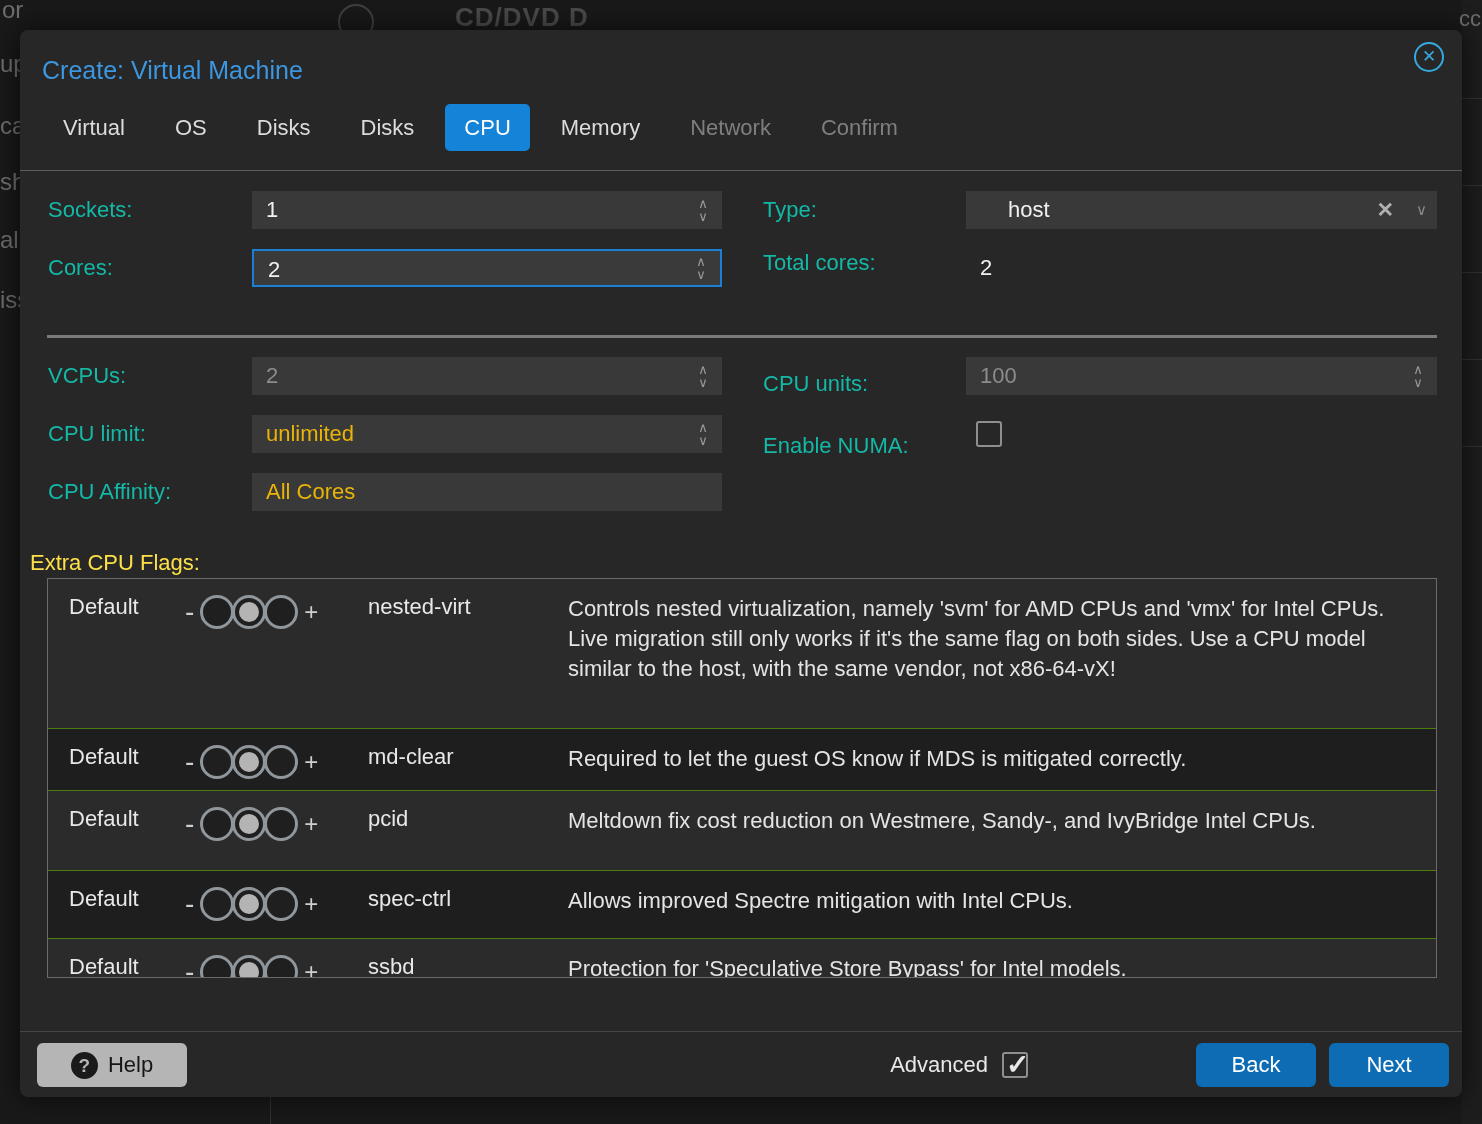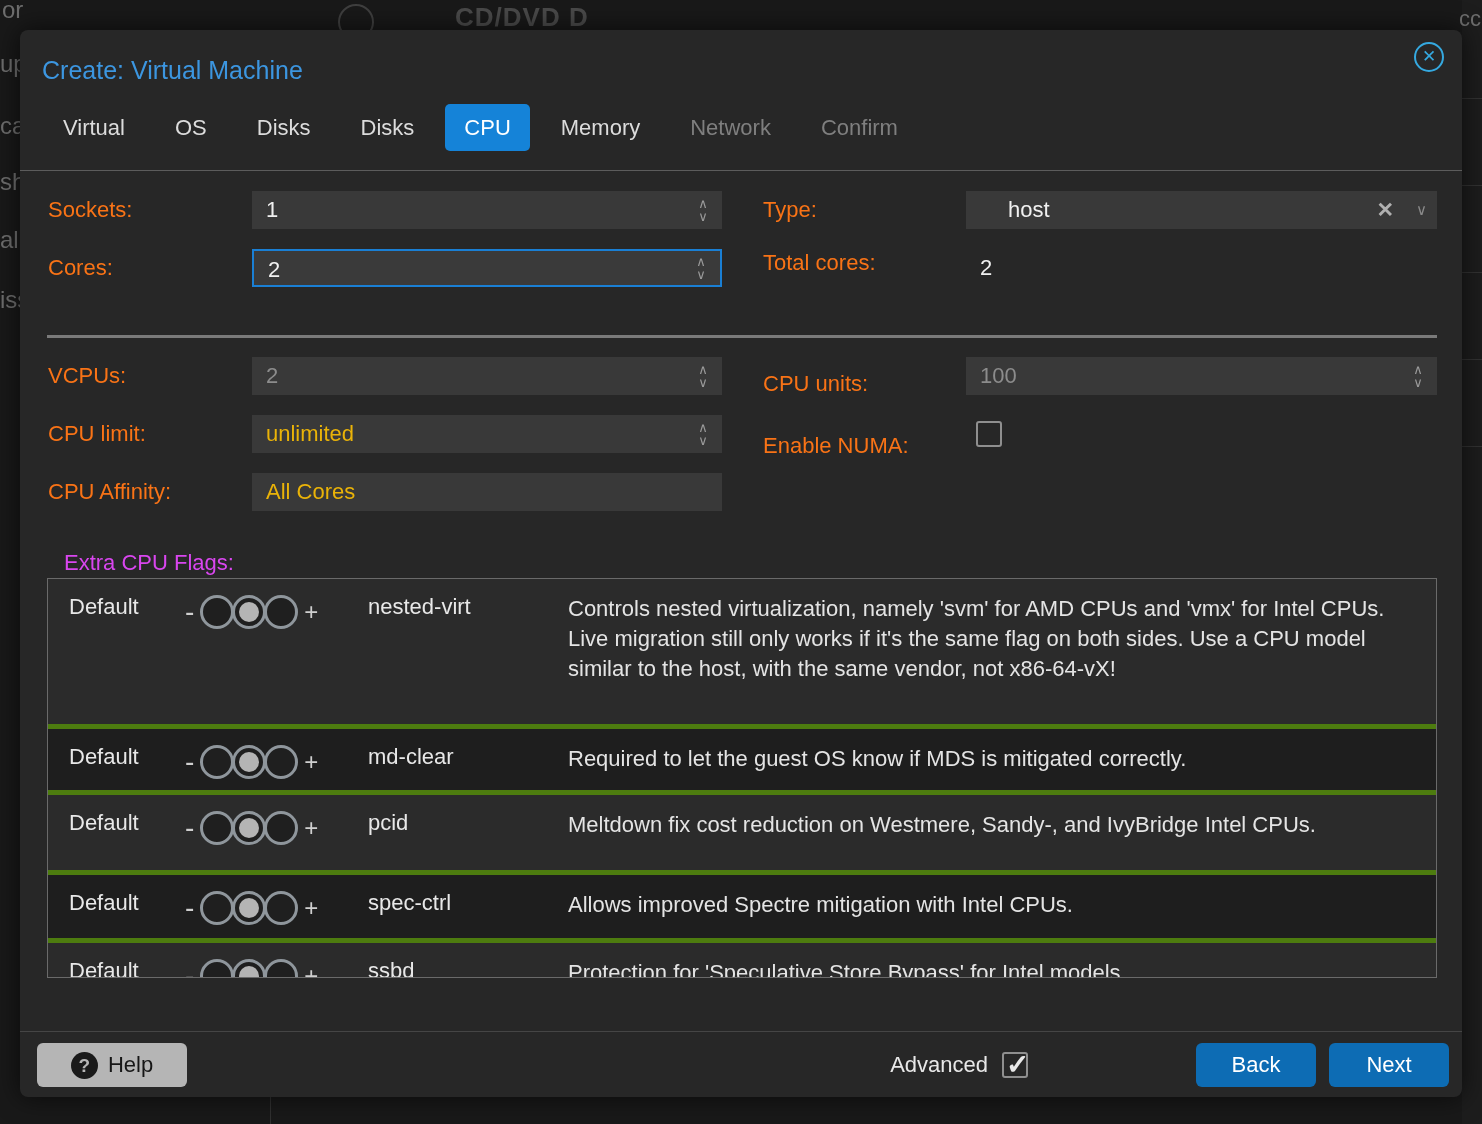--- a/index.html
+++ b/index.html
@@ -41,21 +41,21 @@
   .tabbar { position:absolute; left:24px; top:74px; height:47px; display:flex; gap:12px; }
   .tab {
     padding:0 19px; height:47px; line-height:47px;
     font-size:22px; color:#dcdcdc; border-radius:5px; cursor:pointer; white-space:nowrap;
   }
   .tab.active { background:#1583d8; color:#ffffff;text-align:center; }
   .tab.disabled { color:#7f7f7f; cursor:default; }
   .content-topline { position:absolute; left:0; top:140px; width:1442px; height:1px; background:#5c5c5c; }
 
   
-  .f-label { position:absolute; font-size:22px; color:#f97316; height:38px; line-height:38px; white-space:nowrap; }
+  .f-label { position:absolute; font-size:22px; color:#14b8a6; height:38px; line-height:38px; white-space:nowrap; }
   .f-field {
     position:absolute; height:38px; background:#393939;
     font-size:22px; color:#f0f0f0; line-height:38px; padding:0 14px;
   }
   .f-field.focused { border:2px solid #1a7fd4; background:#3a3a3a; }
   .f-field.disabled { color:#8c8c8c; }
   .f-field .placeholder { color:#eab308; }
   .col-l { left:232px; width:470px; }
   .col-r { left:946px; width:471px; }
   .spinner {
@@ -72,26 +72,26 @@
   .checkbox {
     width:26px; height:26px; border:2px solid #8f8f8f; border-radius:3px;
     background:transparent; position:relative; cursor:pointer;
   }
   .checkbox.checked::after {
     content:"✓"; position:absolute; left:2px; top:-6px;
     color:#e8e8e8; font-size:28px; font-weight:bold;
   }
 
   
-  .flags-label { position:absolute; left:44px; top:520px; font-size:22px; color:#d946ef; }
+  .flags-label { position:absolute; left:10px; top:520px; font-size:22px; color:#fde047; }
   .flags-table {
     position:absolute; left:27px; top:548px; width:1390px; height:400px;
     border:1px solid #6a6a6a; overflow:hidden; background:#2b2b2b;
   }
-  .flag-row { display:flex; border-bottom:5px solid #4d7c0f; }
+  .flag-row { display:flex; border-bottom:1px solid #4d7c0f; }
   .flag-row.alt { background:#1e1e1e; }
   .fr-val { width:137px; padding:15px 0 0 21px; font-size:22px; color:#e8e8e8; }
   .fr-slider { width:183px; padding-top:12px; display:flex; align-items:flex-start; }
   .fr-flag { width:200px; padding-top:15px; font-size:22px; color:#e8e8e8; }
   .fr-desc { flex:1; padding:15px 20px 16px 0; font-size:22px; line-height:30px; color:#e4e4e4; }
 
   .tri-slider { display:flex; align-items:center; margin-top:4px; }
   .tri-slider .sign { color:#cfcfcf; cursor:pointer; }
   .tri-slider .minus { font-size:28px; margin-right:6px; }
   .tri-slider .plus { font-size:24px; margin-left:6px; }

